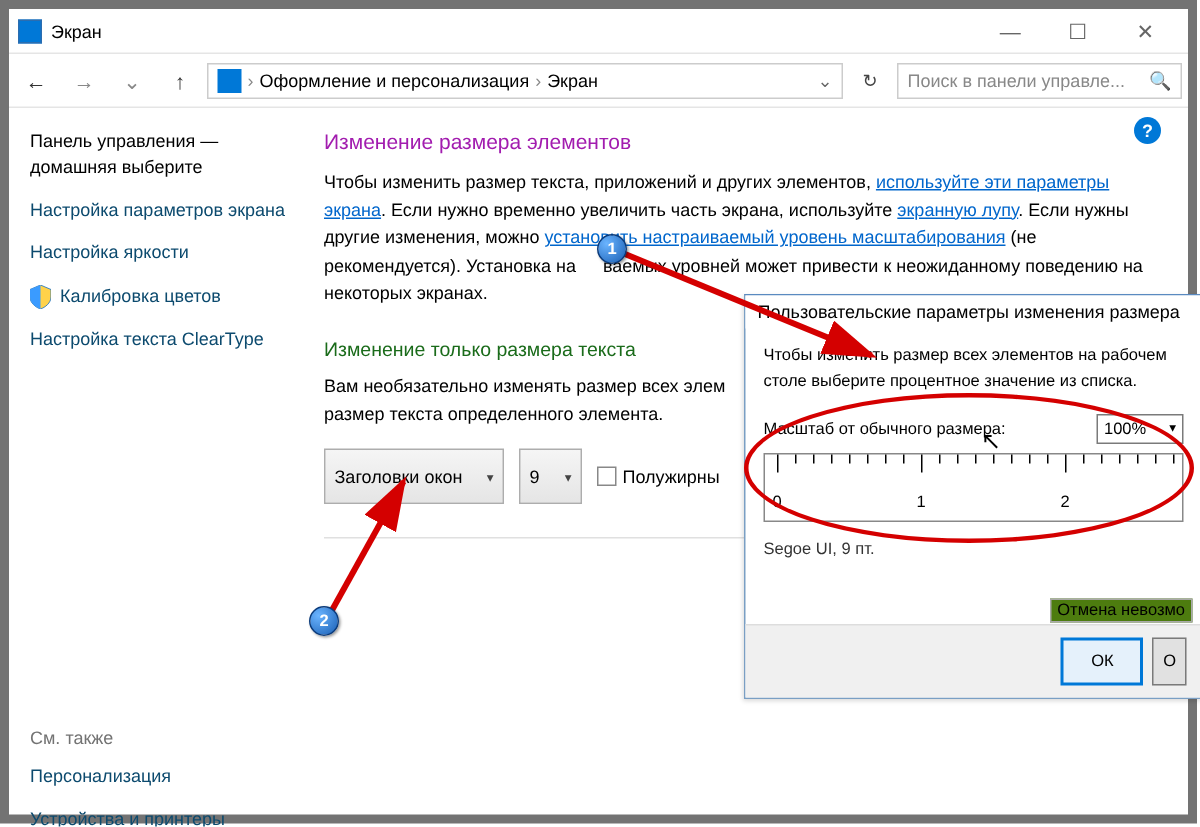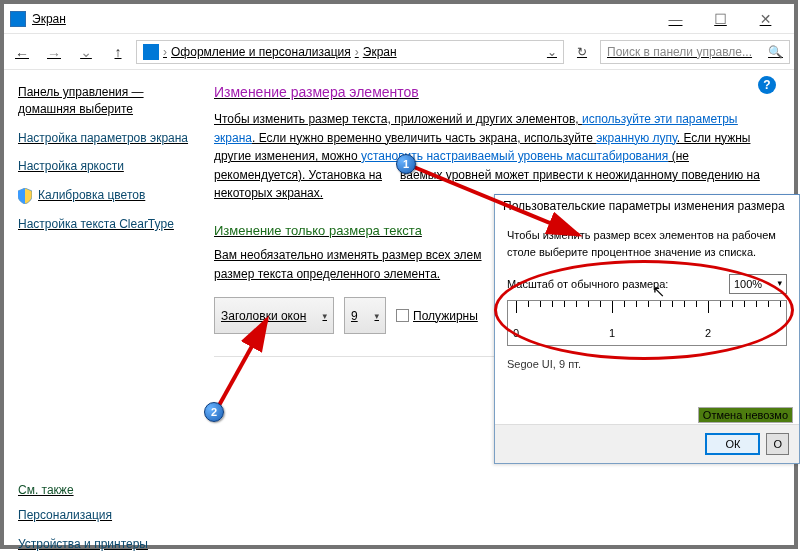--- a/index.html
+++ b/index.html
@@ -1,37 +1,37 @@
 <!DOCTYPE html>
 <html><head>
 <meta charset="utf-8">
 <style>
 * { box-sizing: border-box; margin: 0; padding: 0; font-family: "Segoe UI", Tahoma, sans-serif; }
 body { background: #fff; font-size: 12px; color: #000; width: 800px; height: 551px; overflow: hidden; position: relative; }
-.window { border: 4px solid #737373; width: 798px; height: 549px; position: relative; background: #fff; text-decoration: underline; }
+.window { border: 6px solid #737373; width: 798px; height: 549px; position: relative; background: #fff; }
 .titlebar { height: 30px; display: flex; align-items: center; padding: 0 6px; border-bottom: 1px solid #e5e5e5; }
 .titlebar .icon { width: 16px; height: 16px; background: #0078d7; margin-right: 6px; border: 1px solid #2a6db0; }
 .titlebar .title { flex: 1; font-size: 12px; }
 .titlebar .winbtn { width: 45px; height: 28px; display: flex; align-items: center; justify-content: center; color: #666; font-size: 14px; }
 .navbar { height: 36px; display: flex; align-items: center; border-bottom: 1px solid #e5e5e5; padding: 0 4px; gap: 4px; }
 .nav-arrow { width: 28px; height: 28px; display: flex; align-items: center; justify-content: center; color: #888; font-size: 14px; }
 .nav-arrow.active { color: #333; }
 .breadcrumb { flex: 1; height: 24px; border: 1px solid #ccc; display: flex; align-items: center; padding: 0 6px; font-size: 12px; gap: 4px; }
 .breadcrumb .icon { width: 16px; height: 16px; background: #0078d7; }
 .breadcrumb .sep { color: #888; }
 .bc-down { margin-left: auto; color: #666; }
 .refresh { width: 28px; height: 24px; display: flex; align-items: center; justify-content: center; color: #444; }
 .searchbox { width: 190px; height: 24px; border: 1px solid #ccc; display: flex; align-items: center; padding: 0 6px; color: #888; font-size: 12px; gap: 6px; }
 .searchbox .sicon { margin-left: auto; }
 .content { display: flex; position: relative; height: calc(100% - 68px); }
 .sidebar { width: 200px; padding: 14px 14px; border-right: 1px solid transparent; }
 .sidebar h4 { font-size: 12px; font-weight: normal; color: #000; margin-bottom: 12px; line-height: 1.4; }
 .sidebar a { display: flex; align-items: flex-end; color: #0c4a6e; text-decoration: none; font-size: 12px; margin-bottom: 12px; gap: 6px; line-height: 1.4; }
 .sidebar .shield { width: 14px; height: 16px; }
-.sidebar .seealso { margin-top: 250px; color: #14532d; font-size: 12px; margin-bottom: 10px; }
+.sidebar .seealso { margin-top: 250px; color: #737373; font-size: 12px; margin-bottom: 10px; }
 .main { flex: 1; padding: 14px 20px 14px 10px; position: relative; }
 .main h3 { color: #a21caf; font-size: 14px; font-weight: normal; margin-bottom: 10px; }
 .main p { font-size: 12px; line-height: 1.55; margin-bottom: 14px; }
 .main a { color: #0066cc; text-decoration: underline; }
 .main h4 { color: #1a6b1a; font-size: 13px; font-weight: normal; margin-bottom: 8px; margin-top: 20px; }
 .controls { display: flex; align-items: center; gap: 10px; margin-top: 12px; }
 .dropdown { height: 37px; border: 1px solid #adadad; background: linear-gradient(#f5f5f5,#e5e5e5); display: flex; align-items: center; padding: 0 6px; font-size: 12px; gap: 8px; }
 .dropdown.wide { width: 120px; }
 .dropdown.narrow { width: 42px; }
 .dropdown .chev { margin-left: auto; font-size: 9px; color: #444; }
@@ -49,21 +49,21 @@
 .scale-dd { width: 58px; height: 20px; border: 1px solid #7a7a7a; display: flex; align-items: center; padding: 0 4px; font-size: 11px; }
 .scale-dd .chev { margin-left: auto; font-size: 9px; }
 .ruler { height: 46px; border: 1px solid #888; position: relative; background: #fff; margin-bottom: 10px; }
 .ruler .tick { position: absolute; top: 0; width: 1px; background: #000; }
 .ruler .tick.major { height: 12px; }
 .ruler .tick.minor { height: 6px; }
 .ruler .lbl { position: absolute; top: 24px; font-size: 11px; transform: translateX(-50%); }
 .font-preview { font-size: 11px; color: #333; margin-top: 6px; }
 .dialog-footer { position: absolute; bottom: 0; right: 0; left: 0; padding: 8px 10px; display: flex; justify-content: flex-end; gap: 6px; border-top: 1px solid #ddd; background: #f0f0f0; }
 .dialog-footer .note { position: absolute; right: 6px; top: -18px; background: #4d7c0f; border: 1px solid #aaa; padding: 1px 4px; font-size: 11px; }
-.btn { height: 22px; border: 1px solid #7a7a7a; background: #e1e1e1; padding: 0 18px; font-size: 11px; display: flex; align-items: center; }
+.btn { height: 32px; border: 1px solid #7a7a7a; background: #e1e1e1; padding: 0 18px; font-size: 11px; display: flex; align-items: center; }
 .btn.primary { border: 2px solid #0078d7; background: #e5f1fb; }
 
 .annotation { position: absolute; pointer-events: none; }
 .marker { width: 20px; height: 20px; border-radius: 50%; background: radial-gradient(circle at 30% 30%, #6ab4ff, #1a5fb4); border: 1px solid #0a3a7a; color: #fff; font-size: 11px; font-weight: bold; display: flex; align-items: center; justify-content: center; position: absolute; box-shadow: 1px 1px 2px rgba(0,0,0,0.4); }
 .ellipse { position: absolute; border: 3px solid #d40000; border-radius: 50%; }
 .cursor-ptr { position: absolute; font-size: 16px; color: #000; }
 svg.arrow { position: absolute; overflow: visible; }
 </style>
 </head>
 <body>

